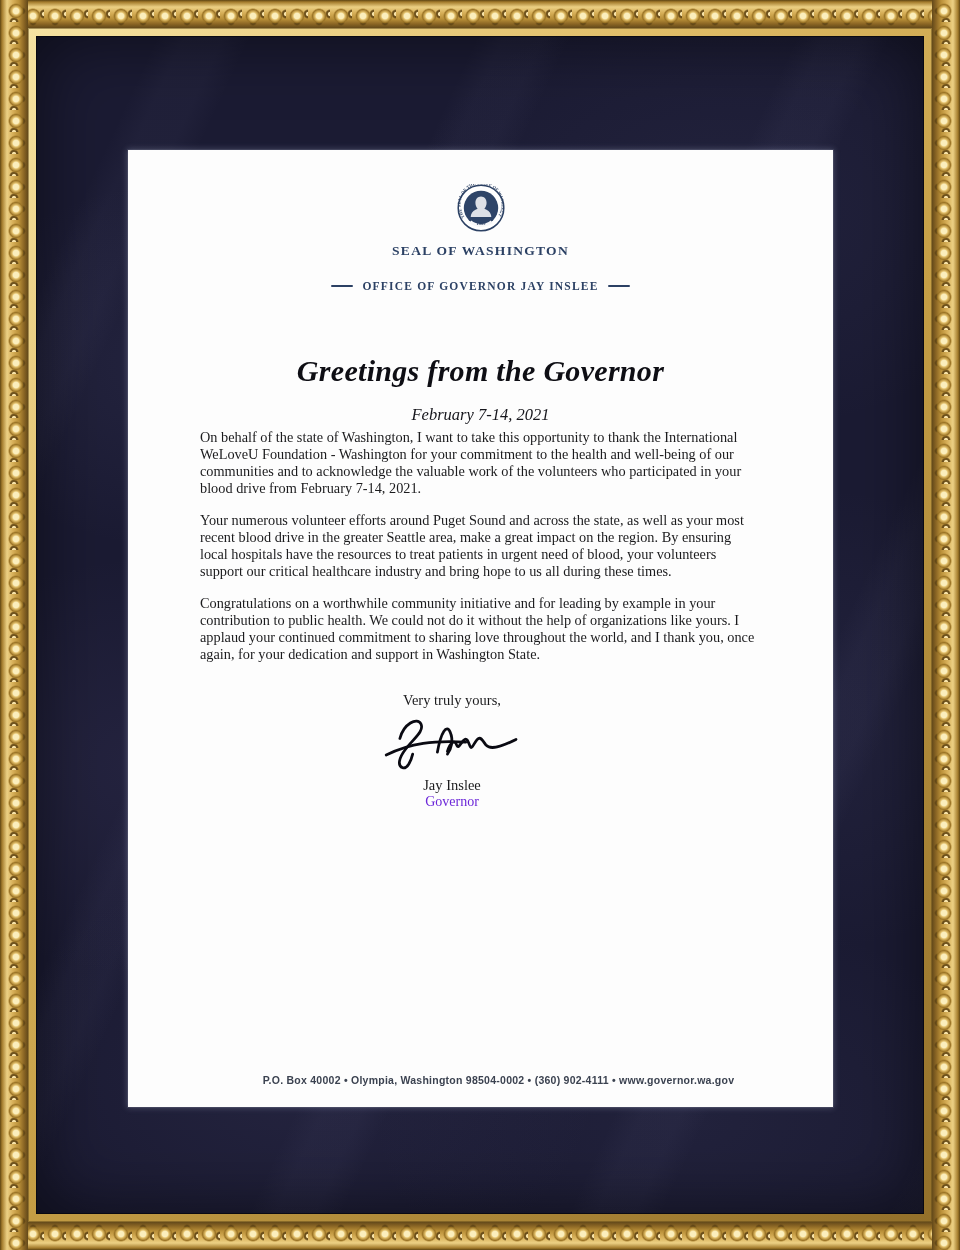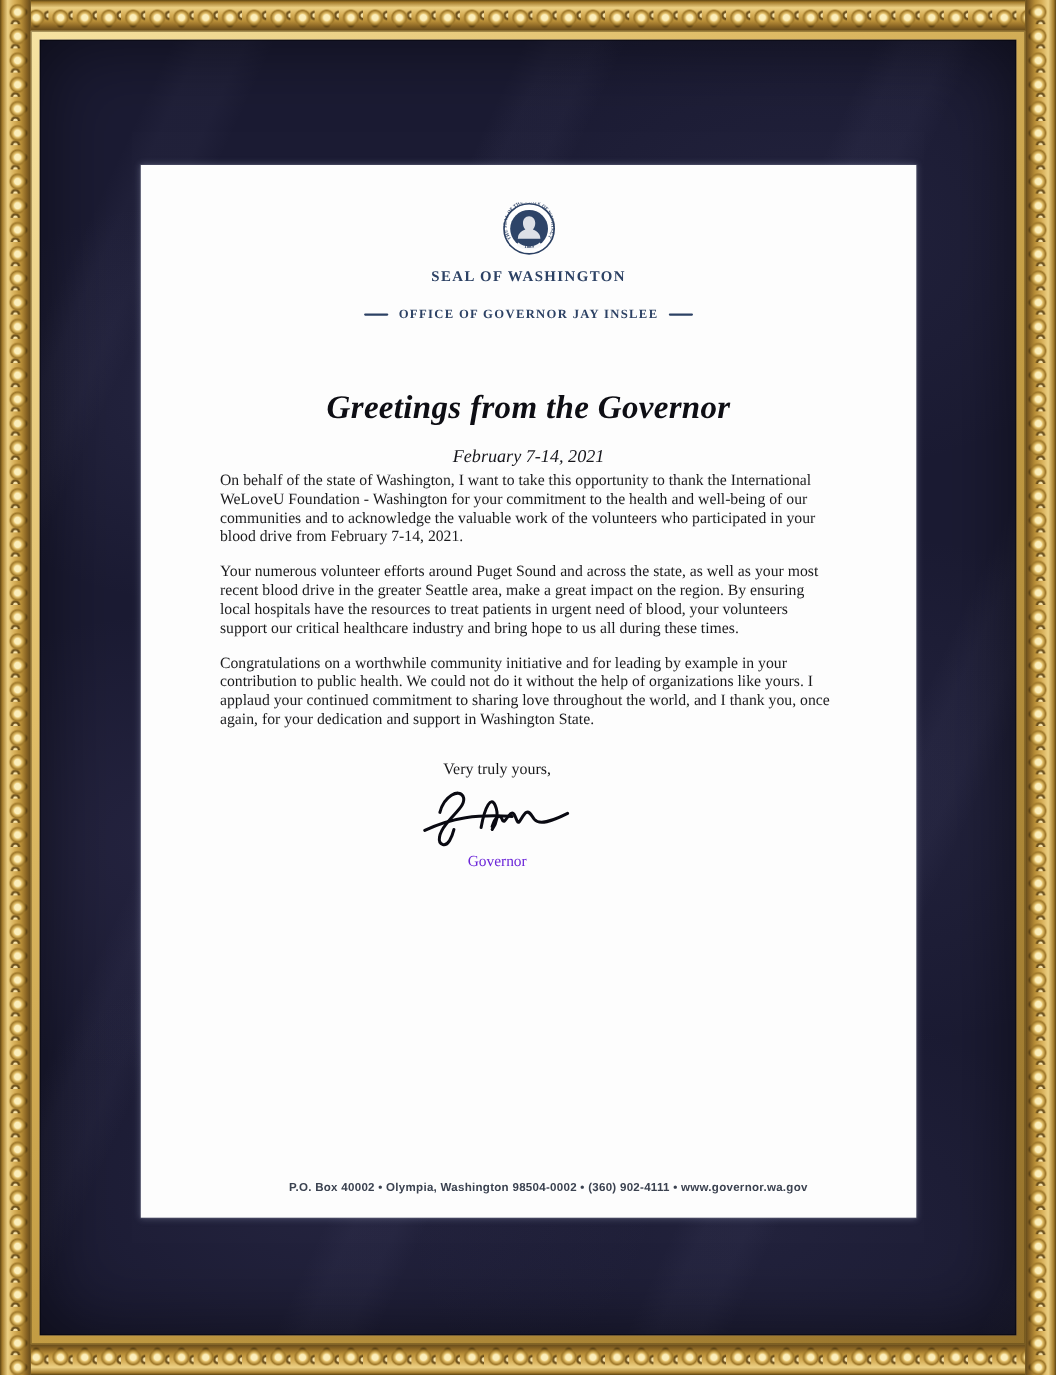--- a/index.html
+++ b/index.html
@@ -142,19 +142,20 @@
     <div class="sign-block">
       <div class="closing">Very truly yours,</div>
       <svg class="signature" width="152" height="64" viewBox="0 0 320 140">
         <g fill="none" stroke="#0a0a12" stroke-width="6" stroke-linecap="round" stroke-linejoin="round">
           <path d="M46,58 C54,26 84,10 92,26 C100,42 76,58 58,82 C44,100 40,118 52,122 C62,125 70,108 74,92"></path>
           <path d="M16,94 C70,68 120,62 190,66"></path>
           <path d="M128,88 C136,44 148,26 156,44 C164,62 158,82 150,92"></path>
           <path d="M150,86 C156,66 166,60 170,72 C174,84 180,64 188,60 C194,57 196,68 200,76 C204,84 210,62 218,58 C224,55 228,64 234,72 C244,84 268,76 300,60"></path>
         </g>
       </svg>
+      <div class="signed-name">Jay Inslee</div>
       <div class="signed-title">Governor</div>
     </div>
 
     <div class="paper-footer">P.O. Box 40002 • Olympia, Washington 98504-0002 • (360) 902-4111 • www.governor.wa.gov</div>
 
   </div>
 </div>
 
 </body></html>

